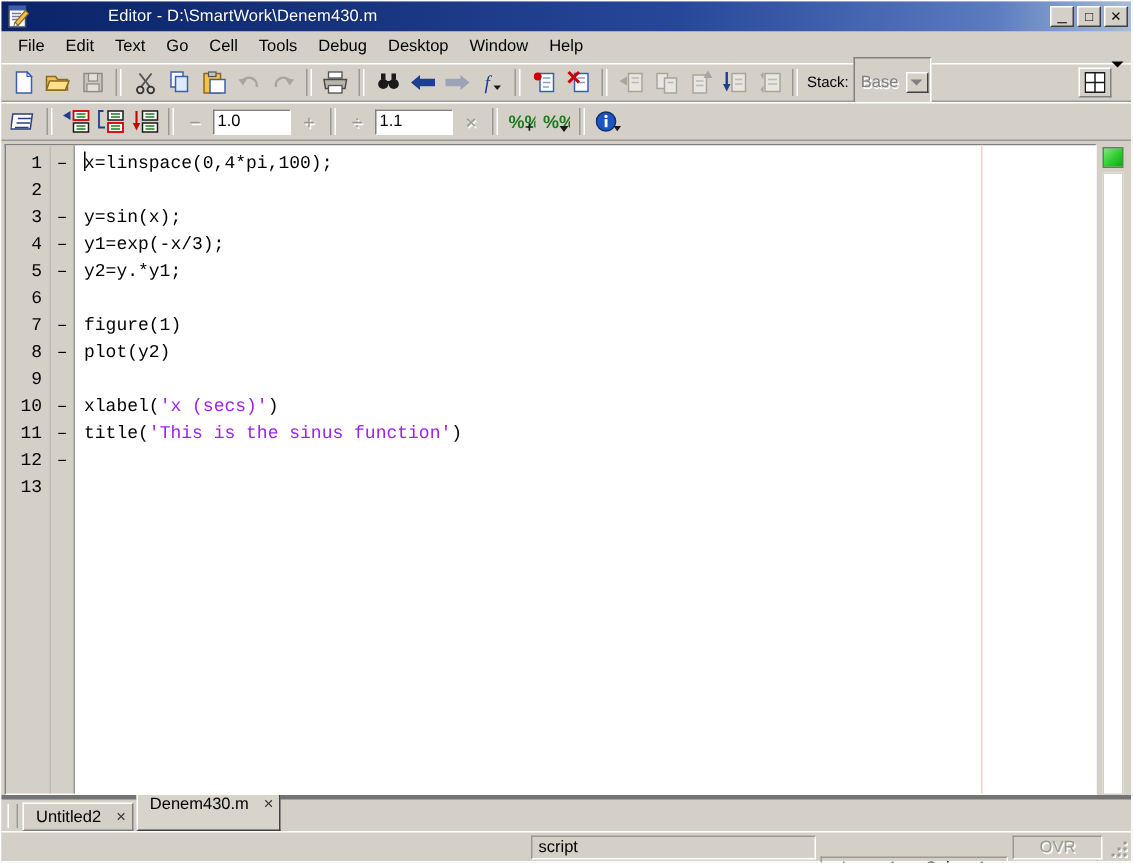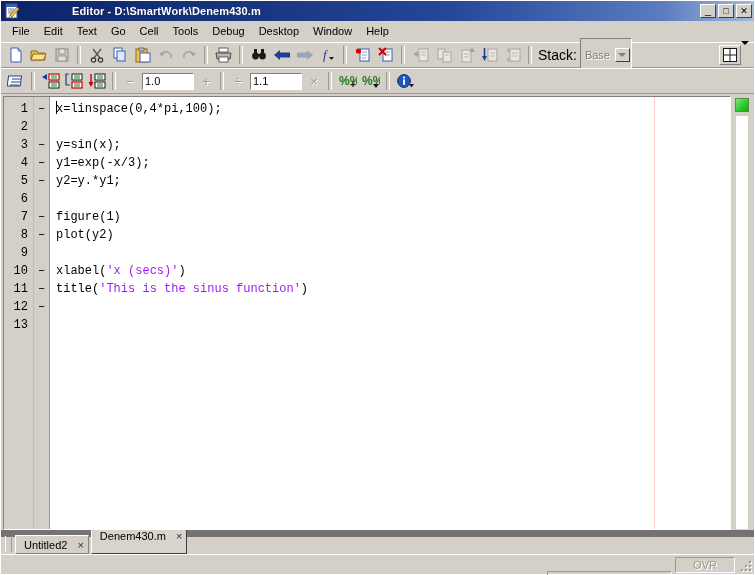--- a/index.html
+++ b/index.html
@@ -30,21 +30,21 @@
     box-sizing: border-box;
   }
   .title-icon {
     width: 16px; height: 16px;
     margin-right: 4px;
     position: relative;
     flex: 0 0 auto;
   }
   .title-text {
     color: #ffffff;
-    font-weight: bold;
+    font-weight: normal;
     font-size: 11px;
     letter-spacing: 0.1px;
     white-space: nowrap;
     flex: 1 1 auto;
     text-shadow: 0 0 1px rgba(0,0,0,.4);
     padding-left: 48px;
   }
   .wbtns { display: flex; gap: 2px; align-items: center; }
   .wbtn {
     width: 16px; height: 14px;
@@ -102,21 +102,21 @@
     position: relative;
   }
   .tb-sep {
     width: 2px; height: 18px;
     border-left: 1px solid #9a9a92;
     border-right: 1px solid #ffffff;
     margin: 0 4px;
   }
   .tb-spacer { flex: 1 1 auto; }
 
-  .stack-label { font-size: 14px; color: #000; margin: 0 3px 0 2px; }
+  .stack-label { font-size: 10px; color: #000; margin: 0 3px 0 2px; }
   .combo {
     height: 34px;
     min-width: 52px;
     background: #d4d0c8;
     border: 1px solid;
     border-color: #808080 #ffffff #ffffff #808080;
     display: flex; align-items: center;
     box-sizing: border-box;
     cursor: default;
   }
@@ -289,21 +289,21 @@
     margin-top: 3px;
   }
 
   
   .tabbar {
     height: 24px; min-height: 24px;
     background: #d4d0c8;
     display: flex; align-items: flex-end;
     padding-left: 4px;
     box-sizing: border-box;
-    border-top: 7px solid #737373;
+    border-top: 3px solid #737373;
   }
   .tab-grip {
     width: 5px; height: 16px;
     border-left: 1px solid #ffffff;
     border-right: 1px solid #9a9a92;
     margin: 0 3px 2px 0;
   }
   .tab {
     height: 19px;
     display: flex; align-items: center;
@@ -819,20 +819,21 @@
       <span class="tclose">×</span>
     </div>
     <div class="tab active">
       <span>Denem430.m</span>
       <span class="tclose">×</span>
     </div>
   </div>
 
   <div class="statusbar">
     <div class="sb-grow"></div>
+    <div class="sb-pane script">script</div>
     <div class="sb-pane lncol">
       <span>Ln</span>
       <span>1</span>
       <span>Col</span>
       <span>1</span>
     </div>
     <div class="sb-pane ovr">OVR</div>
     <div class="grip">
       <i style="right:1px;bottom:1px;"></i>
       <i style="right:5px;bottom:1px;"></i>

